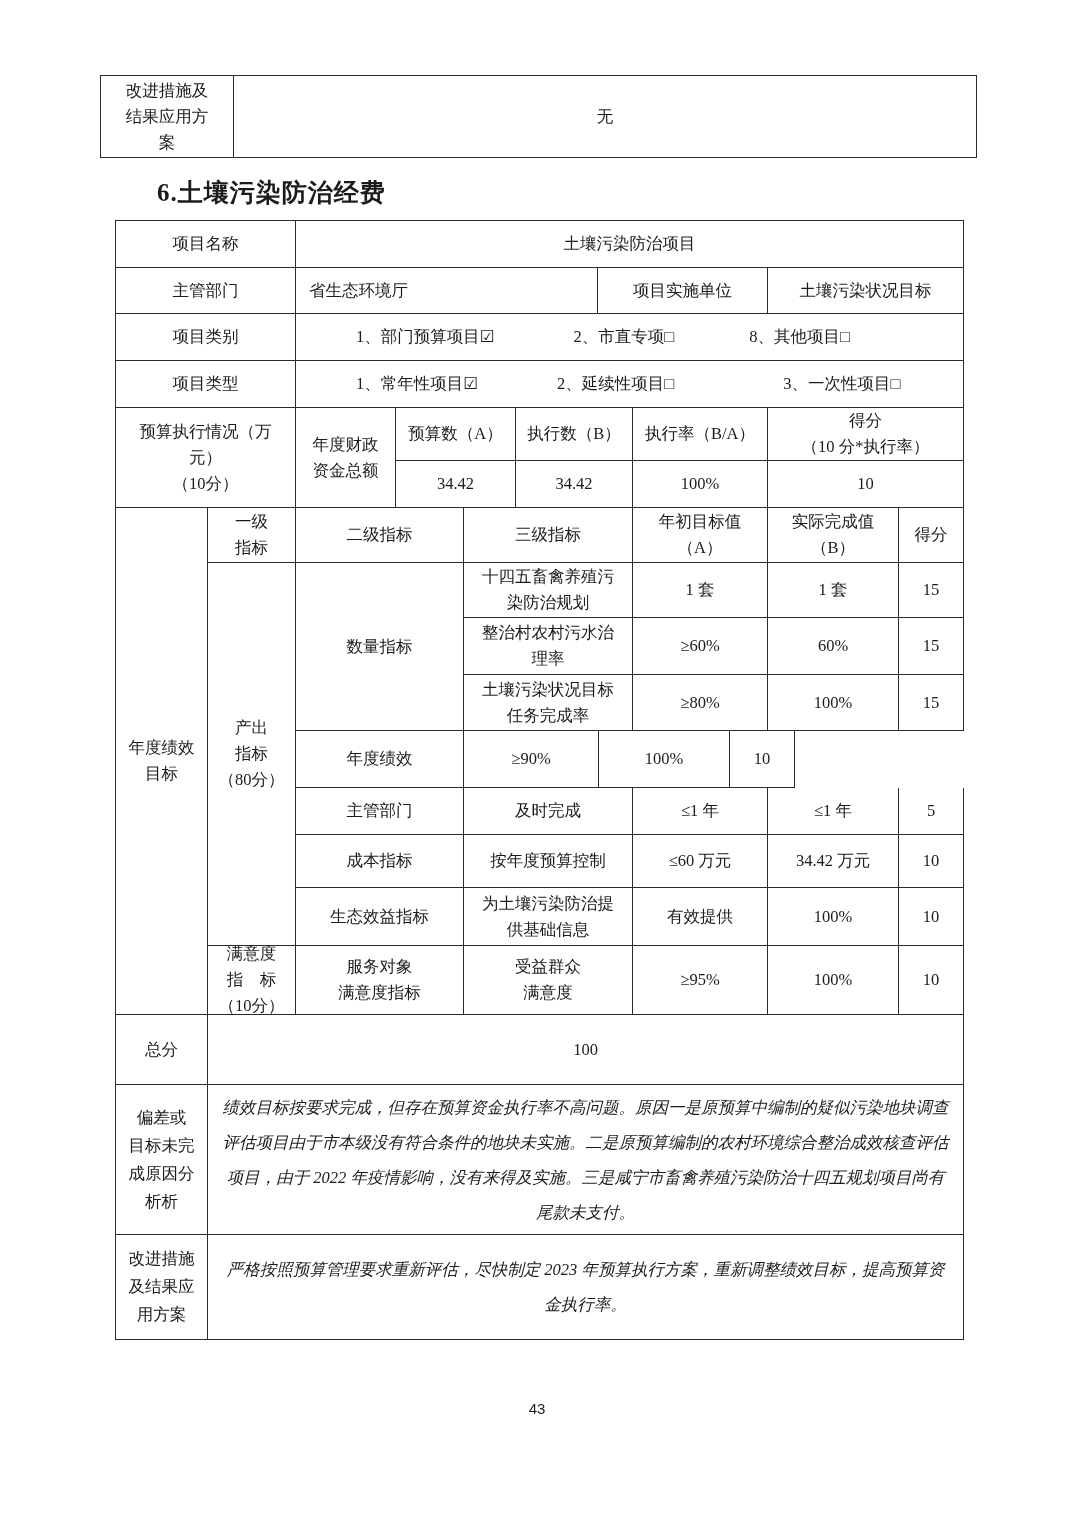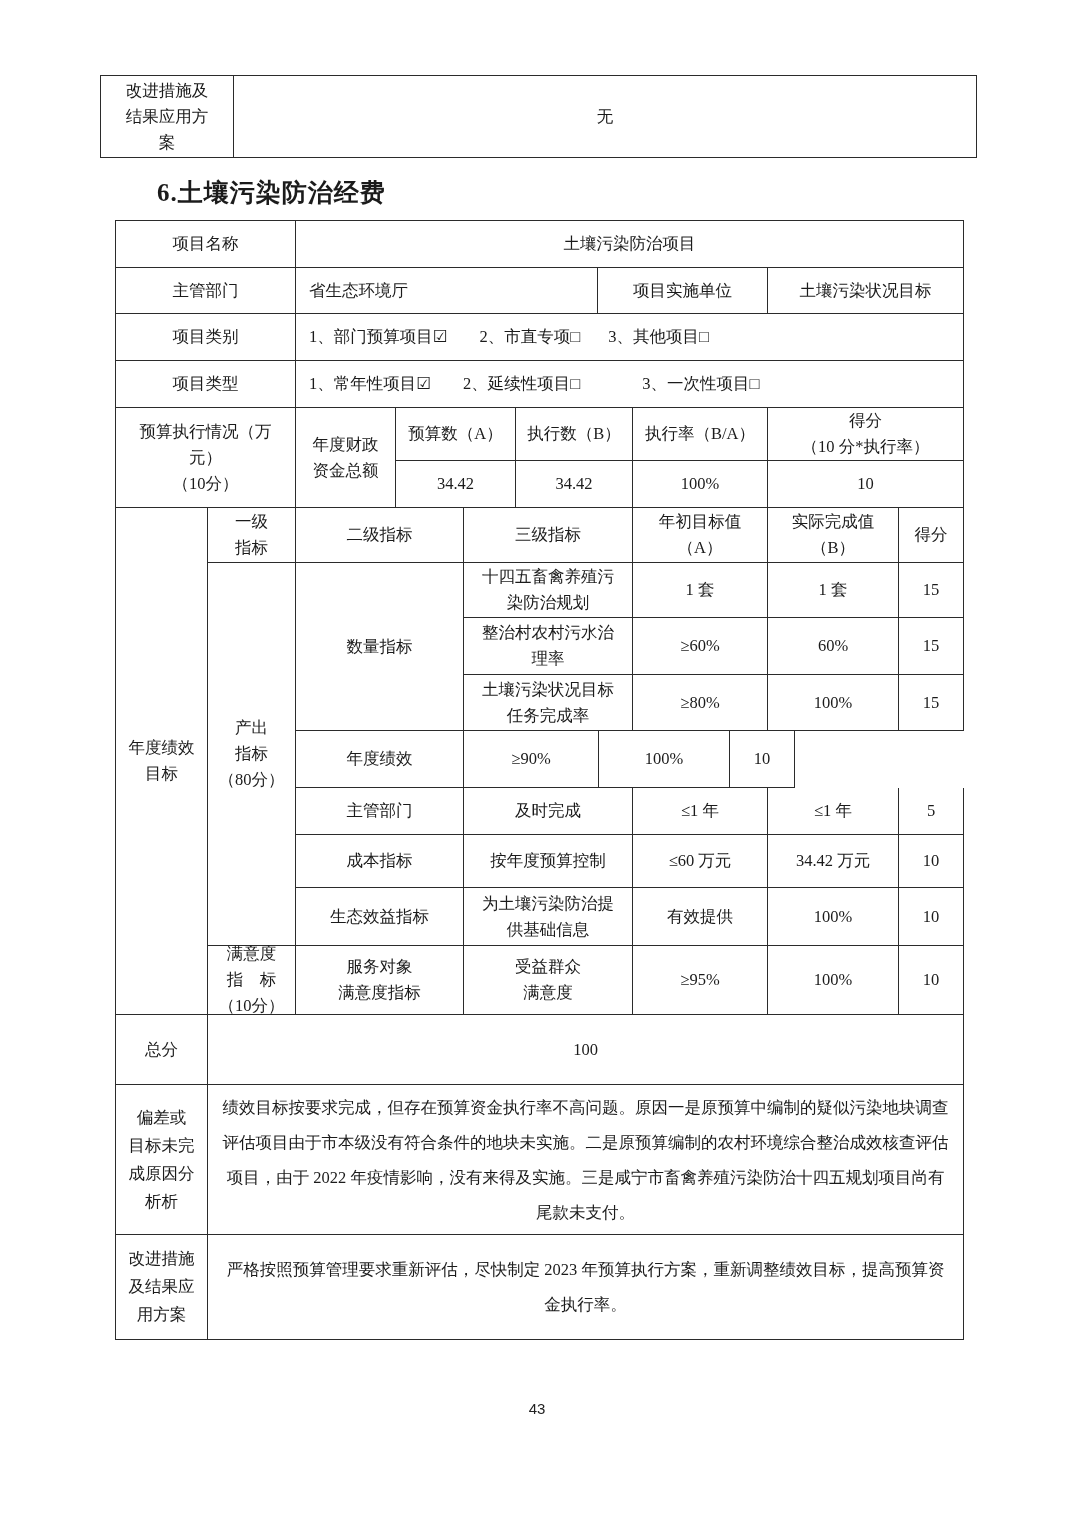--- a/index.html
+++ b/index.html
@@ -25,22 +25,22 @@
     border-bottom:1px solid #2b2b2b;
     display:flex; align-items:center; justify-content:center;
     text-align:center;
     white-space:pre-line;
     font-size:16.5px;
     line-height:26px;
     padding:2px 4px;
     flex-shrink:0;
   }
   .cell.left { justify-content:flex-start; text-align:left; padding-left:13px; }
-  .cell.para { line-height:35px; padding:2px 12px; }
-  .chk span { display:inline-block; }
+  .cell.para { line-height:35px; padding:2px 12px;font-style:italic; }
+  .chk span { display:inline-block;margin-left:47px; }
   .heading {
     margin:12px 0 0 157px;
     height:46px; line-height:46px;
     font-size:25px; font-weight:600;
     letter-spacing:1px;
   }
   .frag { margin:75px 0 0 100px; width:876px; }
   .main { margin:4px 0 0 115px; width:848px; }
   .pageno {
     position:absolute; top:1400px; left:0; width:100%;
@@ -77,21 +77,21 @@
       <div class="cell left" style="width:302px">省生态环境厅</div>
       <div class="cell" style="width:170px">项目实施单位</div>
       <div class="cell" style="width:196px">土壤污染状况目标</div>
     </div>
 
     <div class="tr" style="height:47px">
       <div class="cell" style="width:180px">项目类别</div>
       <div class="cell left chk" style="width:668px">
         <span style="margin-right:32px">1、部门预算项目☑</span>
         <span style="margin-right:28px">2、市直专项□</span>
-        <span>3、其他项目□</span>
+        <span>8、其他项目□</span>
       </div>
     </div>
 
     <div class="tr" style="height:47px">
       <div class="cell" style="width:180px">项目类型</div>
       <div class="cell left chk" style="width:668px">
         <span style="margin-right:32px">1、常年性项目☑</span>
         <span style="margin-right:62px">2、延续性项目□</span>
         <span>3、一次性项目□</span>
       </div>

